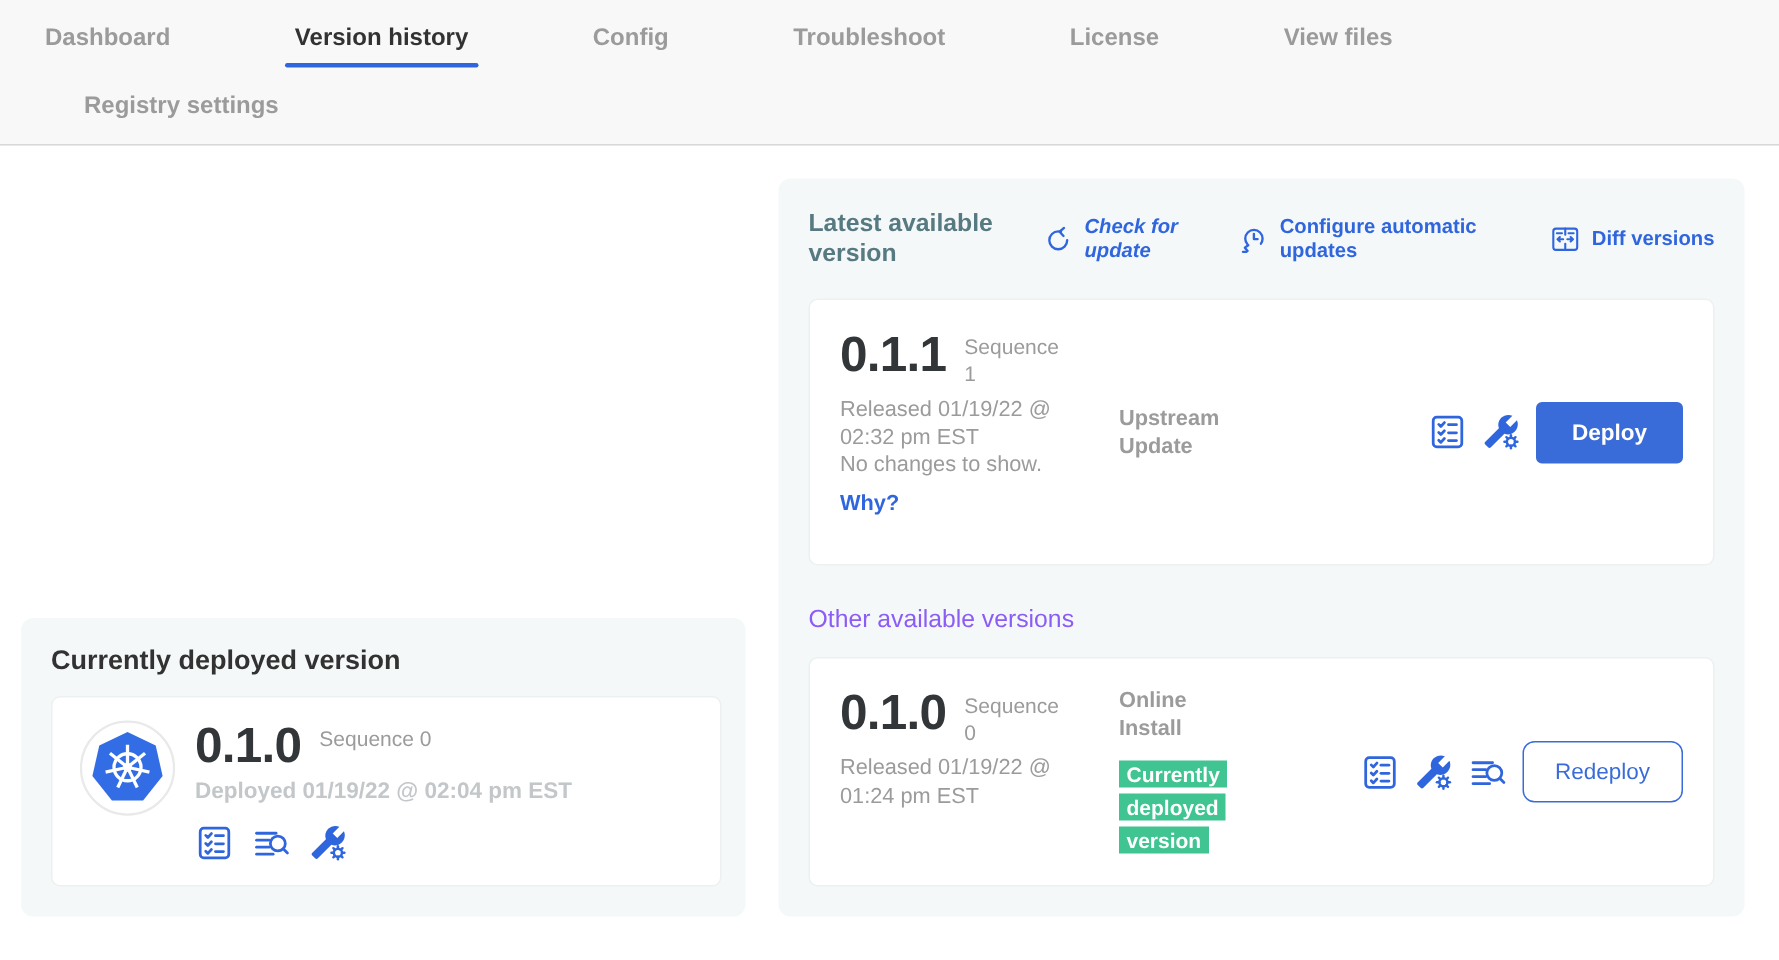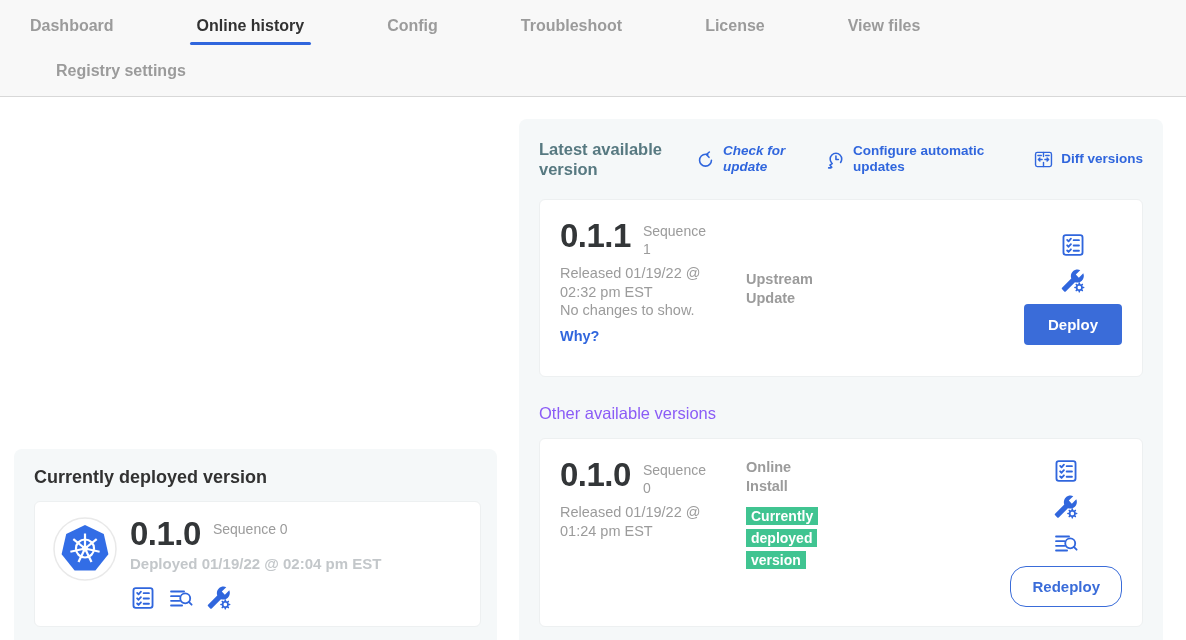--- a/index.html
+++ b/index.html
@@ -55,25 +55,25 @@
   .why { margin-top:10px; font-size:14.5px; font-weight:700; color:#3066dd; cursor:pointer; }
 
   .source-col { width:126px; flex:none; font-size:14.5px; font-weight:700; color:#9b9b9b; line-height:1.3; }
   .source-col.pushed { margin-top:51px; }
   .source-label { display:block; width:82px; }
 
   .badge-wrap { margin-top:9px; width:86px; }
   .badge { display:inline; background:#40c491; color:#ffffff; font-weight:700; font-size:14px;
            line-height:22px; padding:1px 5px; -webkit-box-decoration-break:clone; box-decoration-break:clone; }
 
-  .right-group { margin-left:auto; align-self:center; display:flex; align-items:center; gap:10px; color:#3066dd;flex-direction:column; }
+  .right-group { margin-left:auto; align-self:center; display:flex; align-items:center; gap:10px; color:#3066dd; }
   .btn-primary { background:#3a6cd9; color:#ffffff; border:none; border-radius:4px;
                  font-family:inherit; font-size:15px; font-weight:700; padding:12px 24px; cursor:pointer; }
-  .btn-outline { background:#ffffff; color:#3a6cd9; border:1px solid #3a6cd9; border-radius:16px;
-                 font-family:inherit; font-size:15px; font-weight:700; padding:11px 21px; cursor:pointer; }
+  .btn-outline { background:#ffffff; color:#3a6cd9; border:1px solid #3a6cd9; border-radius:8px;
+                 font-family:inherit; font-size:15px; font-weight:400; padding:11px 21px; cursor:pointer; }
 
   .other-heading { margin-top:27px; font-size:16.5px; font-weight:400; color:#8b5cf6; }
   .other-card { margin-top:15px; min-height:140px; }
   .sprite { position:absolute; width:0; height:0; overflow:hidden; }
 </style>
 </head>
 <body>
 
 <svg class="sprite" xmlns="http://www.w3.org/2000/svg">
   <symbol id="sym-preflight" viewBox="0 0 24 24">
@@ -134,21 +134,21 @@
       <polyline points="12.5 7.9, 12.5 11.9, 15.3 11.9"></polyline>
       <polyline points="8.2 16.6, 5.6 18.4, 7.7 20.9"></polyline>
       <line x1="4.2" y1="21.6" x2="6.8" y2="21.6"></line>
     </g>
   </symbol>
 </svg>
 
 <div class="navbar">
   <div class="nav-row1">
     <div class="tab">Dashboard</div>
-    <div class="tab active">Online history</div>
+    <div class="tab active">Version history</div>
     <div class="tab">Config</div>
     <div class="tab">Troubleshoot</div>
     <div class="tab">License</div>
     <div class="tab">View files</div>
   </div>
   <div class="nav-row2">
     <div class="tab">Registry settings</div>
   </div>
 </div>
 

